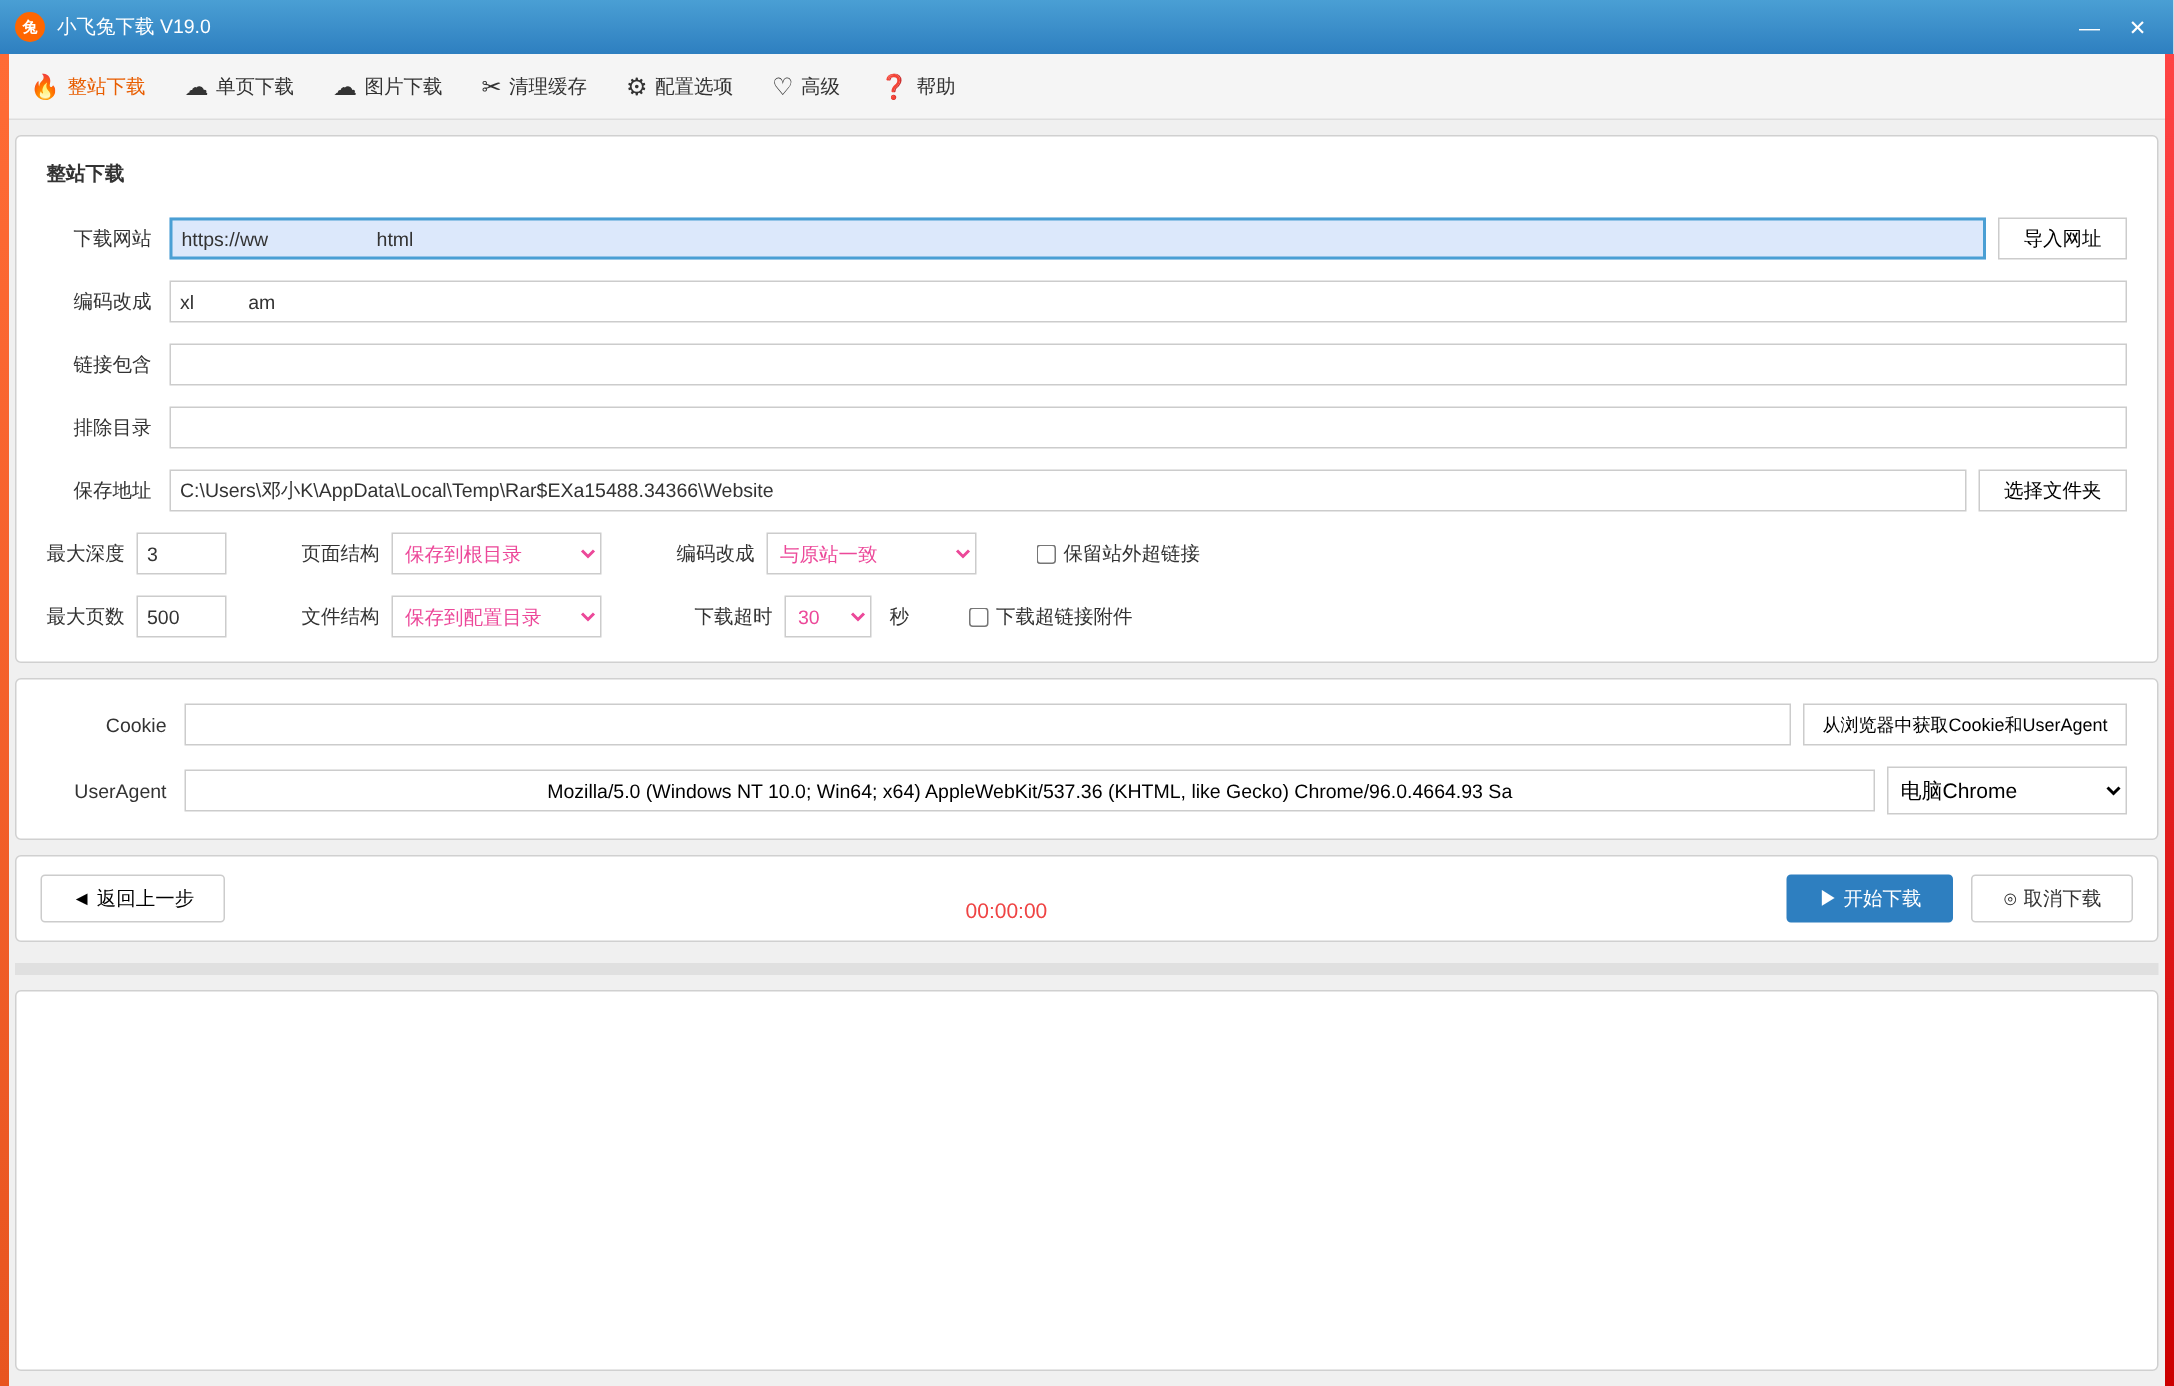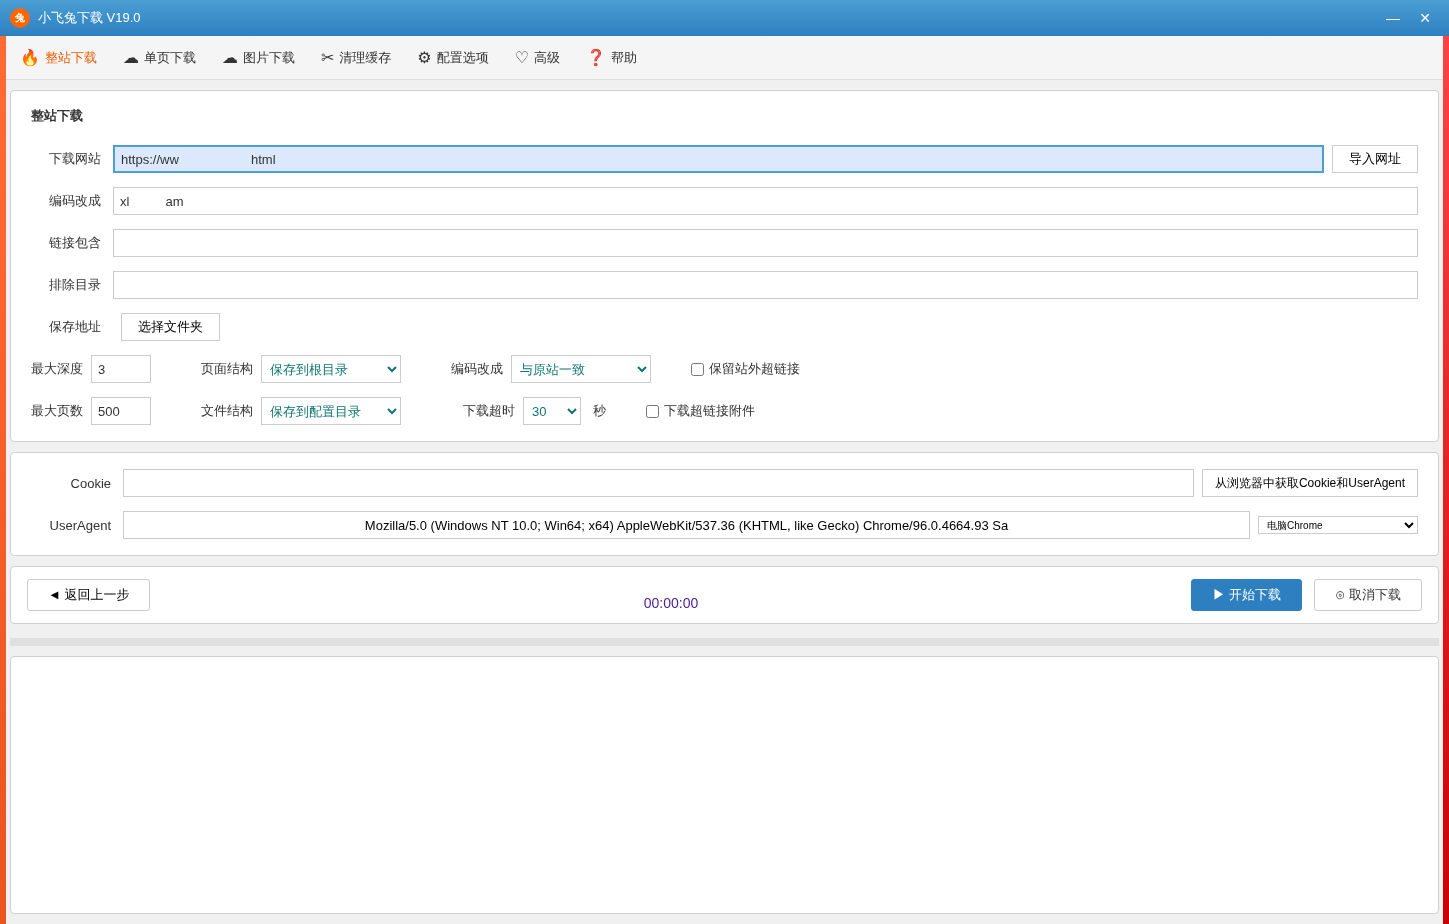--- a/index.html
+++ b/index.html
@@ -151,21 +151,21 @@
       font-size: 13px;
       color: #333;
       outline: none;
     }
     .settings-input.small { width: 60px; }
     .settings-select {
       height: 28px;
       border: 1px solid #ccc;
       padding: 2px 4px;
       font-size: 13px;
-      color: #0f766e;
+      color: #ec4899;
       background: white;
       cursor: pointer;
       outline: none;
     }
     .settings-select.medium { width: 140px; }
     .settings-select.small { width: 58px; }
 
     .checkbox-group {
       display: flex;
       align-items: center;
@@ -203,24 +203,24 @@
       padding: 4px 12px;
       background: white;
       border: 1px solid #ccc;
       cursor: pointer;
       font-size: 12px;
       height: 28px;
       flex-shrink: 0;
     }
     .ua-select {
       margin-left: 8px;
-      height: 18px;
+      height: 32px;
       border: 1px solid #ccc;
       padding: 2px 4px;
-      font-size: 10px;
+      font-size: 14px;
       background: white;
       cursor: pointer;
       outline: none;
       width: 160px;
       flex-shrink: 0;
     }
 
     
     .bottom-bar {
       background: white;
@@ -242,21 +242,21 @@
       gap: 5px;
     }
     .bottom-btn.back { background: white; }
     .bottom-btn.start { background: #2e7fc0; color: white; border-color: #2e7fc0; margin-left: auto; }
     .bottom-btn.cancel { background: white; color: #333; }
 
     .timer-display {
       flex: 1;
       text-align: center;
       font-size: 14px;
-      color: #4c1d95;
+      color: #ef4444;
     }
 
     
     .progress-bar-container {
       background: #e0e0e0;
       height: 8px;
       border-radius: 0;
       overflow: hidden;
       margin-top: 4px;
     }
@@ -363,20 +363,21 @@
       <input class="form-input" type="text" value="" style="">
     </div>
 
     <div class="form-row">
       <label class="form-label">排除目录</label>
       <input class="form-input" type="text" value="" style="">
     </div>
 
     <div class="form-row">
       <label class="form-label">保存地址</label>
+      <input class="form-input" type="text" value="C:\Users\邓小K\AppData\Local\Temp\Rar$EXa15488.34366\Website" style="">
       <button class="import-btn">选择文件夹</button>
     </div>
 
     <div class="settings-row">
       <div class="settings-group">
         <span class="settings-label">最大深度</span>
         <input class="settings-input small" type="text" value="3" style="">
       </div>
 
       <div class="settings-group" style="margin-left:30px;">

